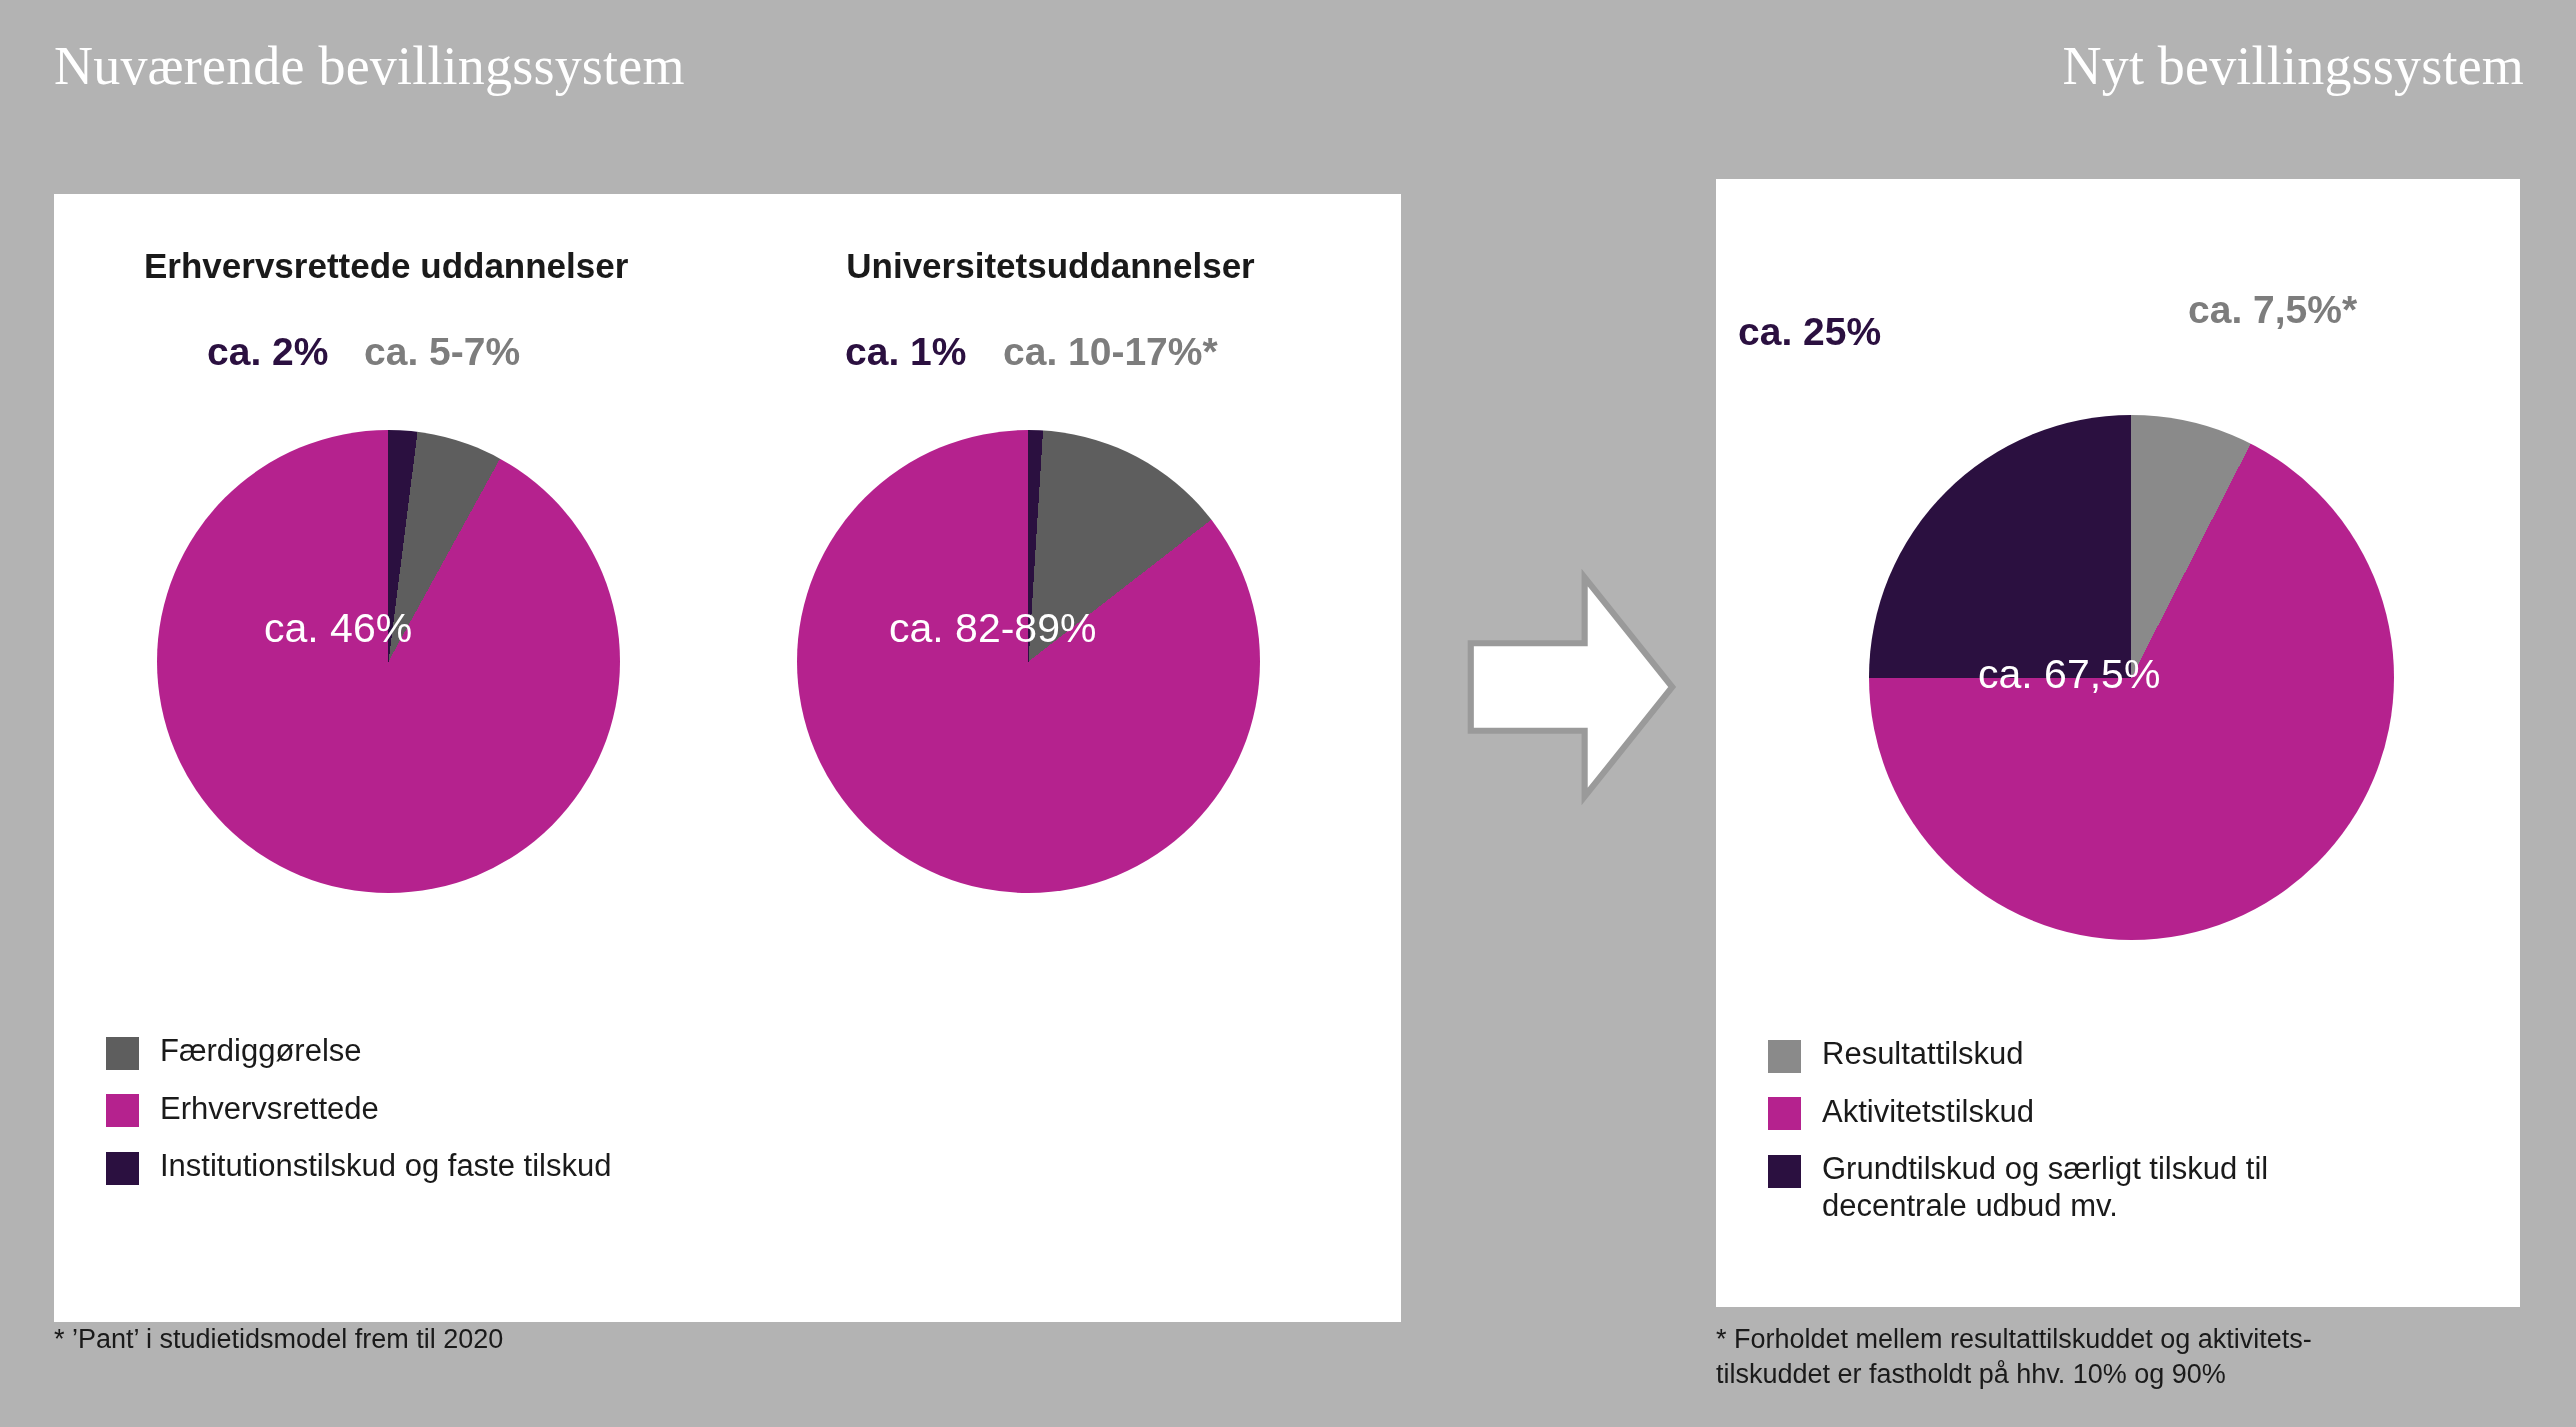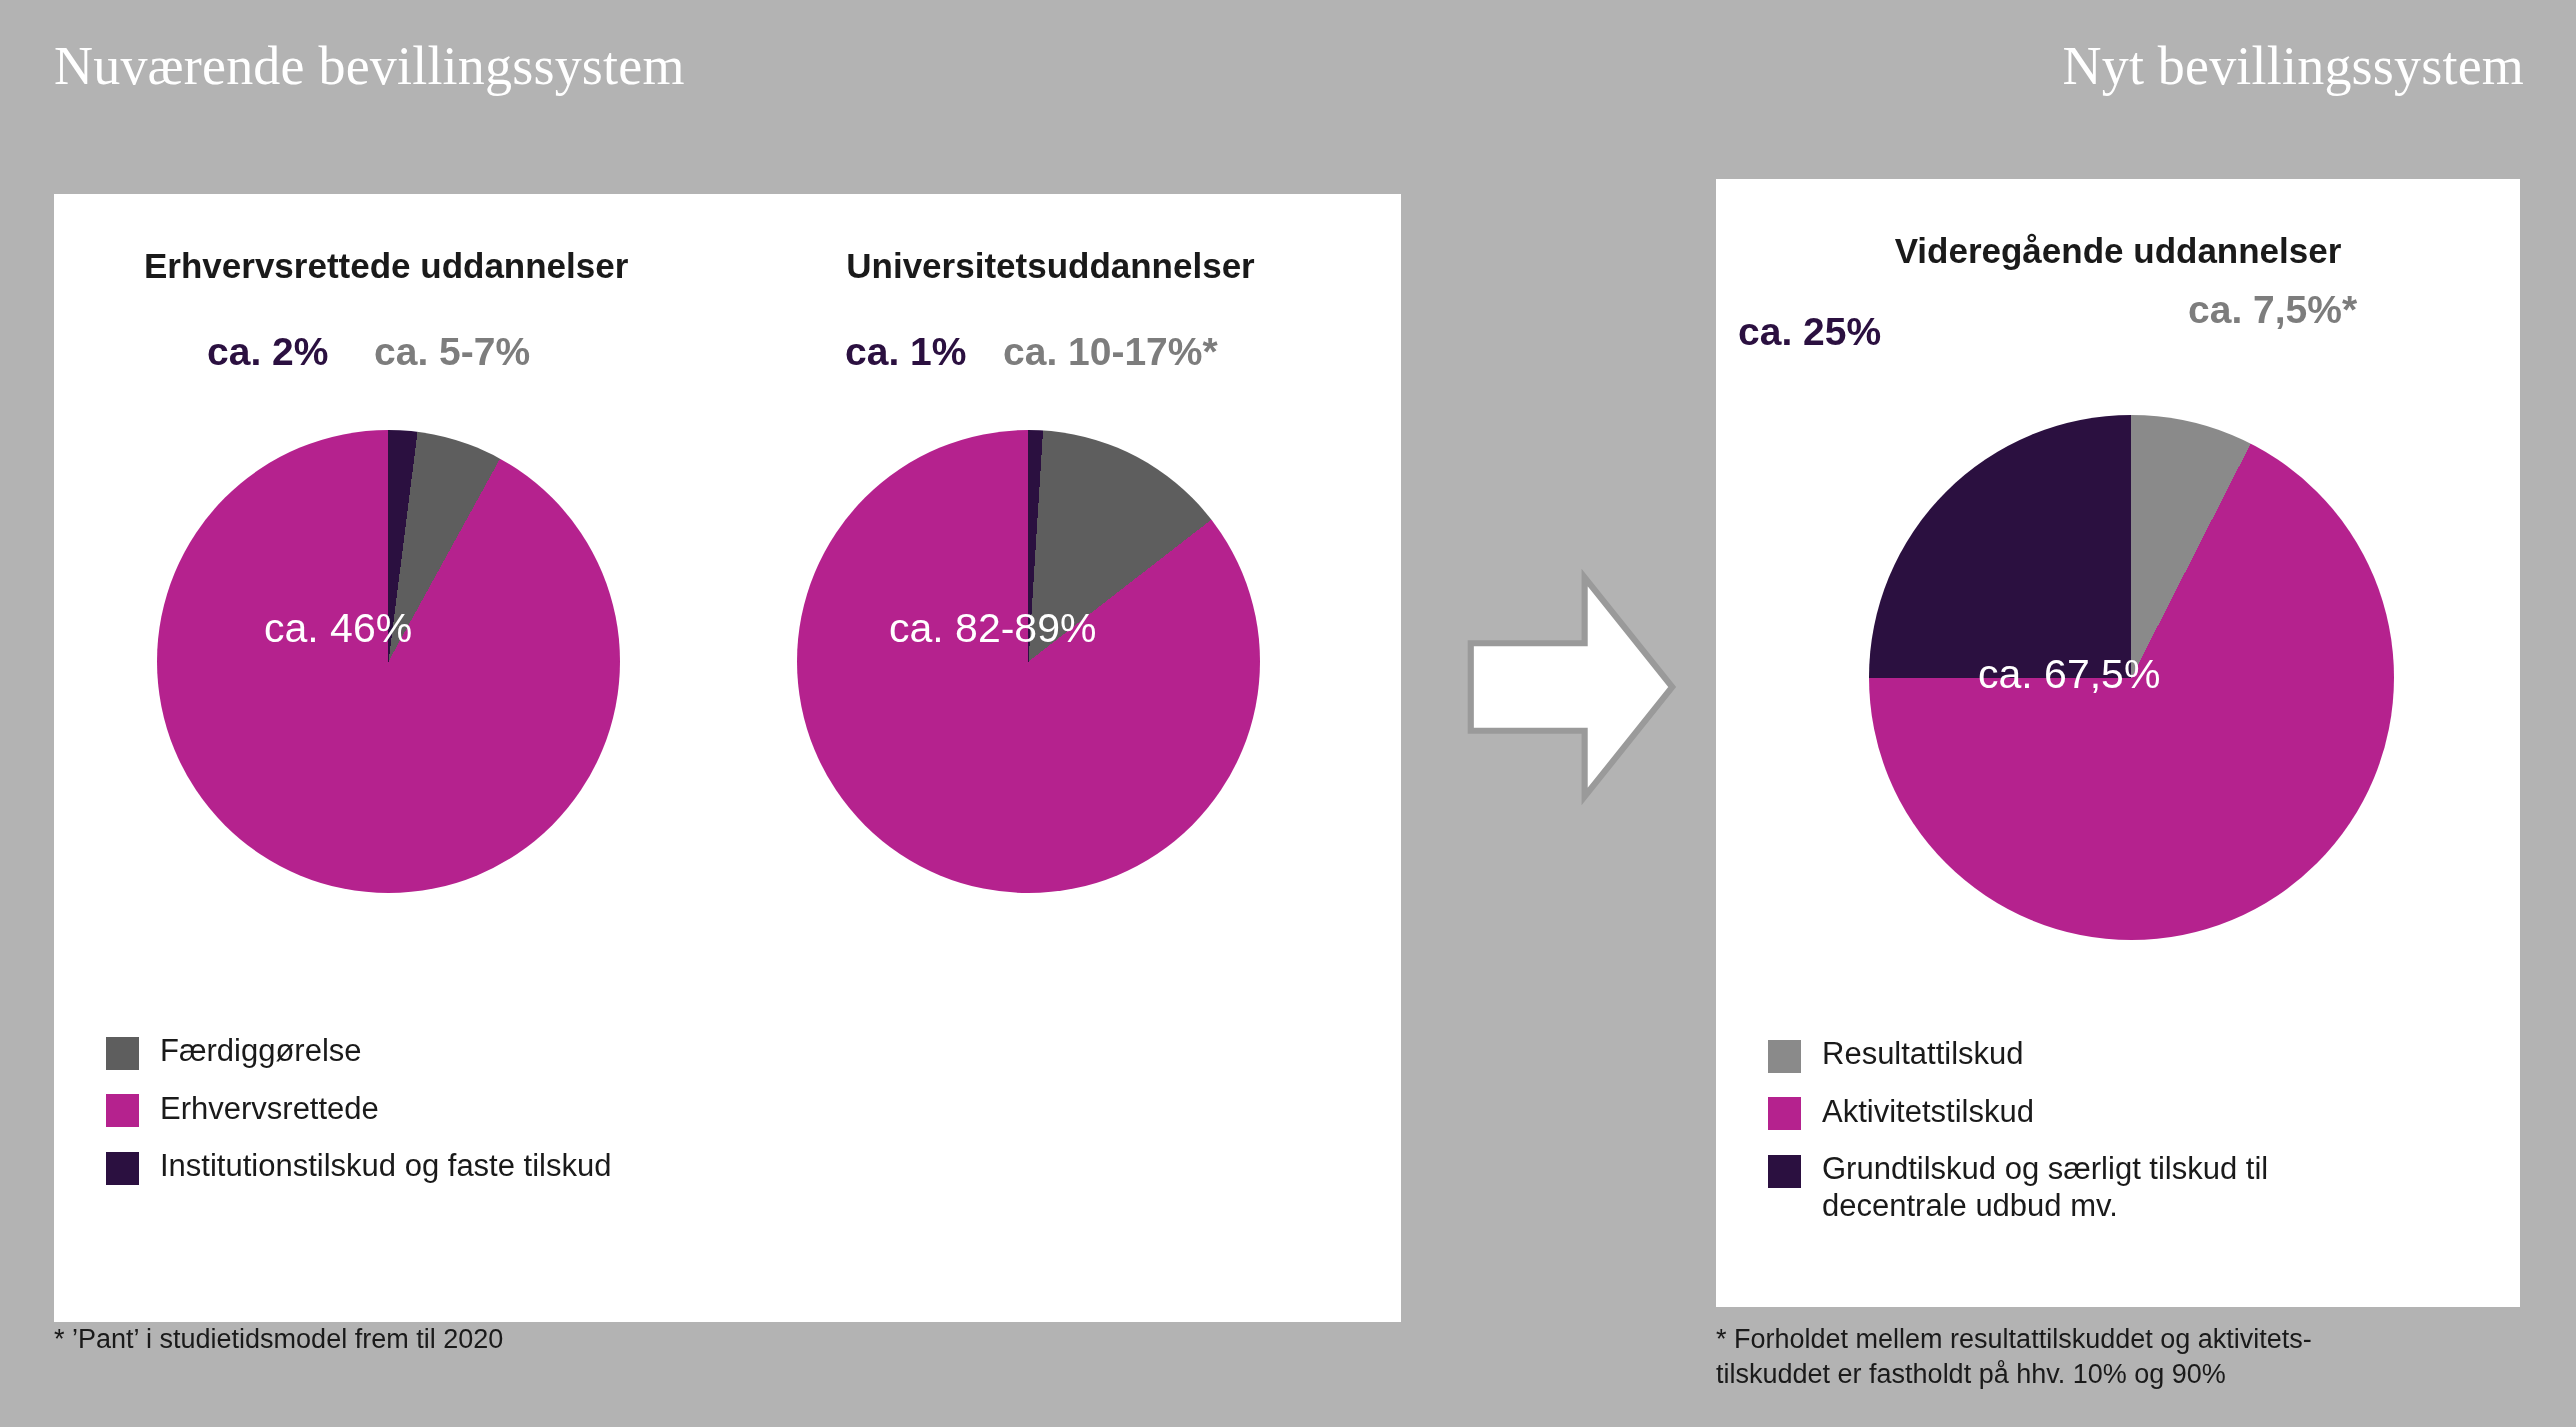--- a/index.html
+++ b/index.html
@@ -95,21 +95,21 @@
 
   <div class="card" id="card-left">
 
     <div class="chart-head" style="left:8.7px;top:52px;width:647px;">Erhvervsrettede uddannelser</div>
     <div class="chart-head" style="left:673px;top:52px;width:647px;">Universitetsuddannelser</div>
 
     <div class="pie" style="left:103px;top:236px;width:463px;height:463px;
          background:conic-gradient(#2b1040 0deg 7.2deg, #5e5e5e 7.2deg 28.8deg, #b5228e 28.8deg 360deg);"></div>
 
     <div class="cb cb-purple" style="left:153px;top:136px;font-size:39px;">ca. 2%</div>
-    <div class="cb cb-grey" style="left:320px;top:136px;font-size:39px;">ca. 5-7%</div>
+    <div class="cb cb-grey" style="left:310px;top:136px;font-size:39px;">ca. 5-7%</div>
     <div class="cb cb-inside" style="left:210px;top:411px;font-size:41px;">ca. 46%</div>
 
     <div class="pie" style="left:743px;top:236px;width:463px;height:463px;
          background:conic-gradient(#2b1040 0deg 3.6deg, #5e5e5e 3.6deg 52.2deg, #b5228e 52.2deg 360deg);"></div>
 
     <div class="cb cb-purple" style="left:791px;top:136px;font-size:39px;">ca. 1%</div>
     <div class="cb cb-grey" style="left:949px;top:136px;font-size:39px;">ca. 10-17%*</div>
     <div class="cb cb-inside" style="left:835px;top:411px;font-size:41px;">ca. 82-89%</div>
 
     <div class="legend" style="left:52px;top:839px;">
@@ -129,21 +129,20 @@
   </div>
 
   <div class="footnote" style="left:54px;top:1322px;width:1137px;">* ’Pant’ i studietidsmodel frem til 2020</div>
 
   <svg class="arrow" viewBox="0 0 250 290">
     <polygon points="10,95 140,95 140,20 240,145 140,270 140,195 10,195" fill="#ffffff" stroke="#9a9a9a" stroke-width="7" stroke-linejoin="miter"></polygon>
   </svg>
 
   <div class="card" id="card-right">
 
-    <div class="chart-head" style="left:0px;top:52px;width:804px;">Videregående uddannelser</div>
 
     <div class="pie" style="left:153px;top:236px;width:525px;height:525px;
          background:conic-gradient(#8a8a8a 0deg 27deg, #b5228e 27deg 270deg, #2b1040 270deg 360deg);"></div>
 
     <div class="cb cb-purple" style="left:22px;top:131px;font-size:39px;">ca. 25%</div>
     <div class="cb cb-grey" style="left:472px;top:109px;font-size:39px;">ca. 7,5%*</div>
     <div class="cb cb-inside" style="left:262px;top:472px;font-size:41px;">ca. 67,5%</div>
 
     <div class="legend" style="left:52px;top:857px;width:717px;">
       <div class="legend-row">

